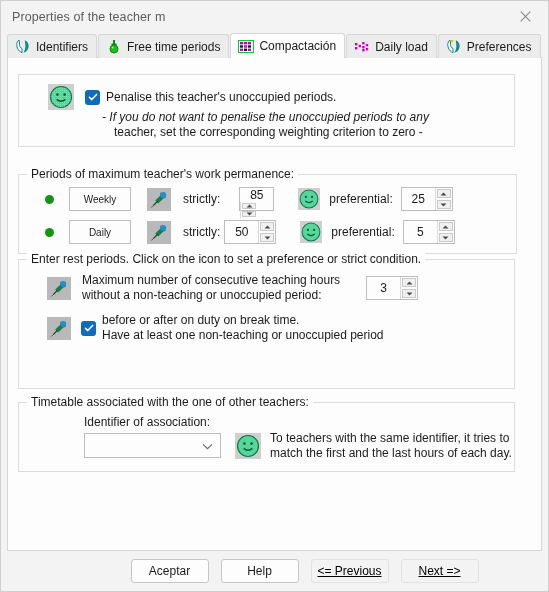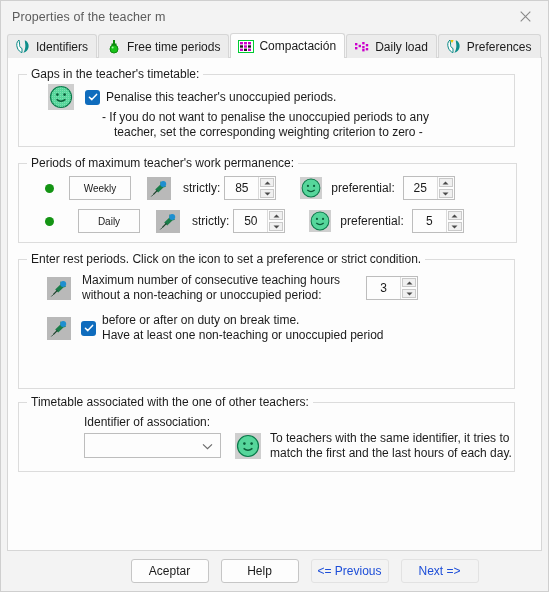--- a/index.html
+++ b/index.html
@@ -257,21 +257,22 @@
     color: #1b1b1b;
     display: flex;
     align-items: center;
     justify-content: center;
     cursor: default;
     box-sizing: border-box;
   }
   .btn.disabled {
     background: #f3f3f3;
     border-color: #e2e2e2;
-    color: #1d4ed8;
+    color: #000000;
+    text-decoration: underline;
   }
 </style>
 </head>
 <body>
 
 <div class="window">
 
   <div class="titlebar">
     <div class="titlebar-text">Properties of the teacher m</div>
     <div class="close-btn">
@@ -347,21 +348,20 @@
           <path d="M9.8 1.2 C12.6 2.2 14 5 13.6 8 C13.2 11 11.2 13.2 8.4 13.8 C9.8 11.4 10.6 8.6 10.3 5.8 C10.1 4 9.8 2.4 9.8 1.2 Z" fill="#0e8e8a"></path>
         </svg>
       </span>
       <span>Preferences</span>
     </div>
   </div>
 
   <div class="page">
 
     <div class="group" style="left:10px; top:16px; width:497px; height:73px;">
-      <div class="legend">Gaps in the teacher's timetable:</div>
 
       <div class="row" style="left:29px; top:9px;">
         <span class="smiley">
           <svg width="26" height="26" viewBox="0 0 26 26">
             <circle cx="13" cy="13" r="10.5" fill="#56d69b" stroke="#0a7a4a" stroke-width="1.2"></circle>
             <circle cx="13" cy="13" r="10.5" fill="url(#dots)" opacity="0.35"></circle>
             <defs>
               <pattern id="dots" width="2" height="2" patternUnits="userSpaceOnUse">
                 <rect width="1" height="1" fill="#bff0d8"></rect>
               </pattern>
@@ -372,40 +372,40 @@
           </svg>
         </span>
         <span class="chk" style="margin-left:11px;">
           <svg width="10" height="10" viewBox="0 0 10 10">
               <path d="M1.4,5.2 L3.8,7.6 L8.6,2.4" stroke="#ffffff" stroke-width="1.5" fill="none" stroke-linecap="round" stroke-linejoin="round"></path>
             </svg>
         </span>
         <span class="lbl" style="margin-left:6px;">Penalise this teacher's unoccupied periods.</span>
       </div>
 
-      <div class="lbl" style="position:absolute; left:83px; top:35px;">- If you do not want to penalise the unoccupied periods to any</div>
+      <div class="lbl" style="position:absolute; left:83px; top:35px;font-style:italic;">- If you do not want to penalise the unoccupied periods to any</div>
       <div class="lbl" style="position:absolute; left:95px; top:50px;">teacher, set the corresponding weighting criterion to zero -</div>
     </div>
 
-    <div class="group" style="left:10px; top:105px; width:499px; height:80px;">
+    <div class="group" style="left:10px; top:116px; width:499px; height:80px;">
       <div class="legend">Periods of maximum teacher's work permanence:</div>
 
       <div class="row" style="left:26px; top:12px;">
         <span class="led"></span>
         <span class="txtbtn" style="margin-left:15px;">Weekly</span>
         <span class="pin" style="margin-left:16px;">
           <svg width="24" height="23" viewBox="0 0 24 23">
             <path d="M13.5 4.2 L19 9.8 L16.4 10.4 L11.2 15.6 L8.2 12.6 L13.4 7.4 Z" fill="#1b7d4a"></path>
             <circle cx="16.2" cy="7" r="3" fill="#1f8fd0"></circle>
             <path d="M10.4 13.4 L6.2 17.6" stroke="#1b3f2a" stroke-width="1.3"></path>
             <path d="M5.6 18.2 L4.4 19.4" stroke="#1b3f2a" stroke-width="1"></path>
           </svg>
         </span>
         <span class="lbl" style="margin-left:12px;">strictly:</span>
-        <span class="spin" style="margin-left:4px;">
+        <span class="spin" style="margin-left:19px;flex-direction:column;">
           <span class="val">85</span>
           <span class="arrows">
             <span>
                 <svg width="7" height="4" viewBox="0 0 7 4">
                   <path d="M3.5,0.5 L6.5,3.5 L0.5,3.5 Z" fill="#4a4a4a"></path>
                 </svg>
               </span>
             <span>
                 <svg width="7" height="4" viewBox="0 0 7 4">
                   <path d="M3.5,3.5 L0.5,0.5 L6.5,0.5 Z" fill="#4a4a4a"></path>
@@ -434,21 +434,21 @@
                 <svg width="7" height="4" viewBox="0 0 7 4">
                   <path d="M3.5,3.5 L0.5,0.5 L6.5,0.5 Z" fill="#4a4a4a"></path>
                 </svg>
               </span>
           </span>
         </span>
       </div>
 
       <div class="row" style="left:26px; top:45px;">
         <span class="led"></span>
-        <span class="txtbtn" style="margin-left:24px;">Daily</span>
+        <span class="txtbtn" style="margin-left:15px;">Daily</span>
         <span class="pin" style="margin-left:16px;">
           <svg width="24" height="23" viewBox="0 0 24 23">
             <path d="M13.5 4.2 L19 9.8 L16.4 10.4 L11.2 15.6 L8.2 12.6 L13.4 7.4 Z" fill="#1b7d4a"></path>
             <circle cx="16.2" cy="7" r="3" fill="#1f8fd0"></circle>
             <path d="M10.4 13.4 L6.2 17.6" stroke="#1b3f2a" stroke-width="1.3"></path>
             <path d="M5.6 18.2 L4.4 19.4" stroke="#1b3f2a" stroke-width="1"></path>
           </svg>
         </span>
         <span class="lbl" style="margin-left:12px;">strictly:</span>
         <span class="spin" style="margin-left:4px;">

